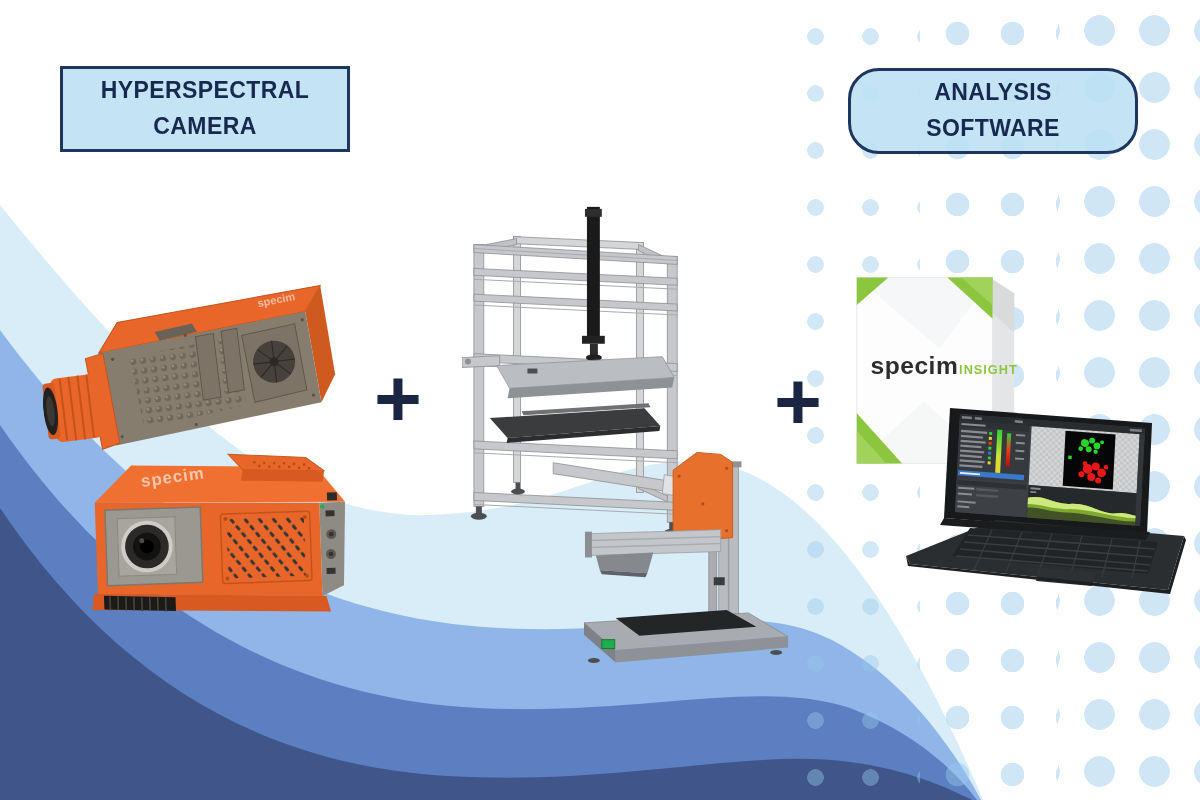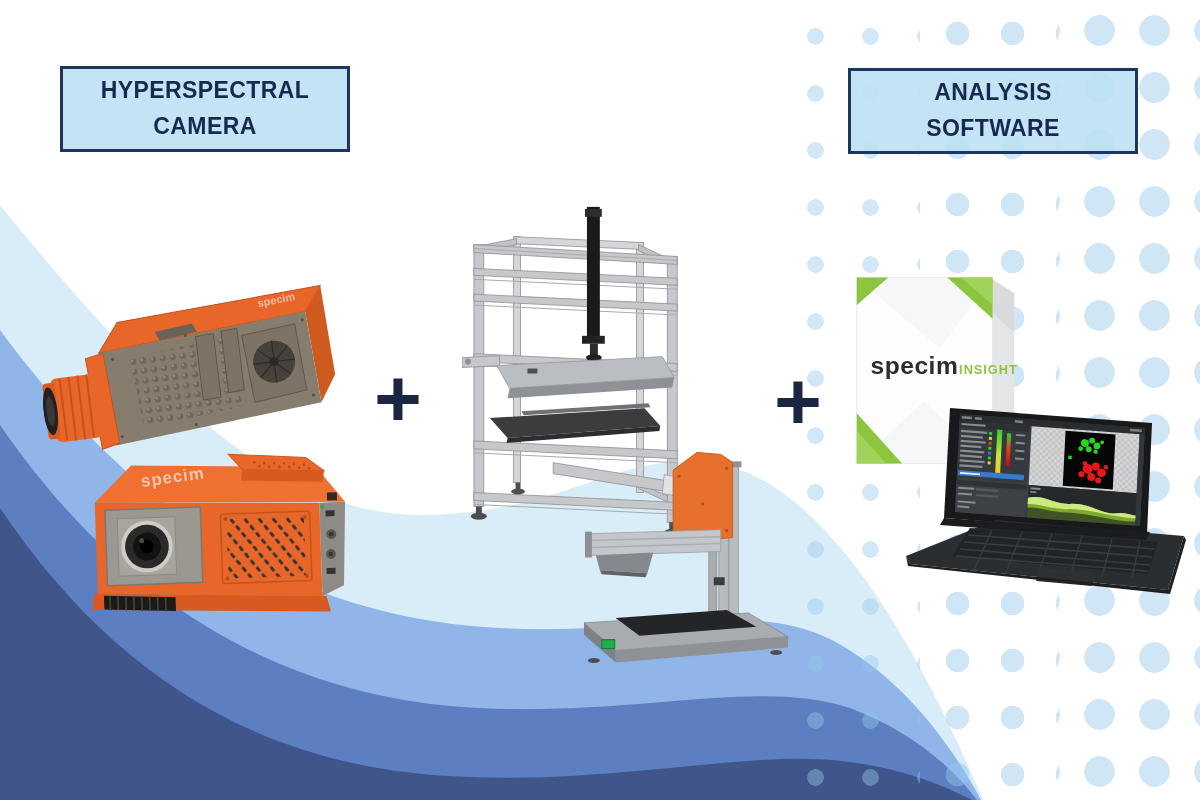--- a/index.html
+++ b/index.html
@@ -29,21 +29,21 @@
     display:flex;align-items:center;justify-content:center;text-align:center;
     z-index:6;
   }
   .label-box .txt{
     max-width:212px;
     font-size:23px;font-weight:700;color:#17294e;
     line-height:1.55;letter-spacing:.4px;
   }
   #box-1{left:60px;top:66px;}
   #box-2{left:455px;top:68px;}
-  #box-3{left:848px;top:68px;}
+  #box-3{left:848px;top:68px;border-radius:31px;}
   
   .plus{
     width:80px;height:96px;z-index:6;
     display:flex;align-items:center;justify-content:center;
     color:#1b2742;font-size:82px;font-weight:700;line-height:1;
   }
   #plus-1{left:358px;top:350px;}
   #plus-2{left:758px;top:353px;}
   
   .product{z-index:5;}

